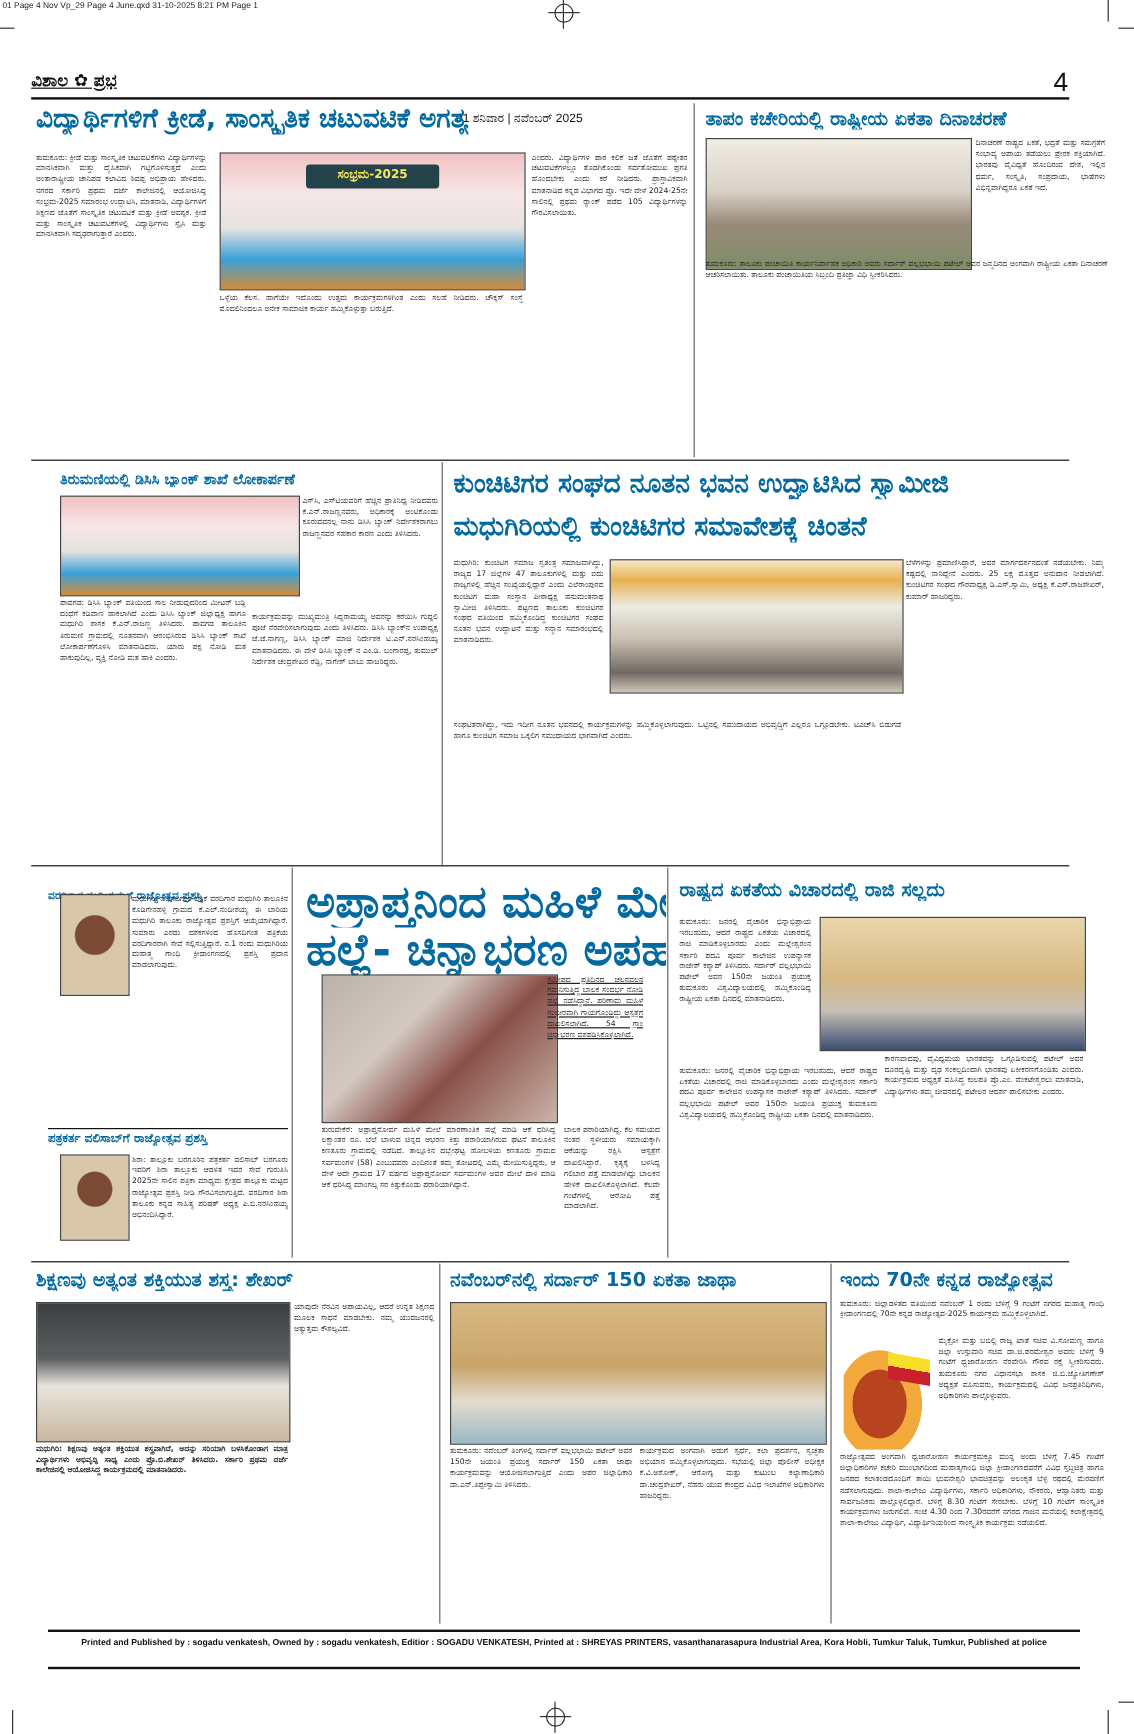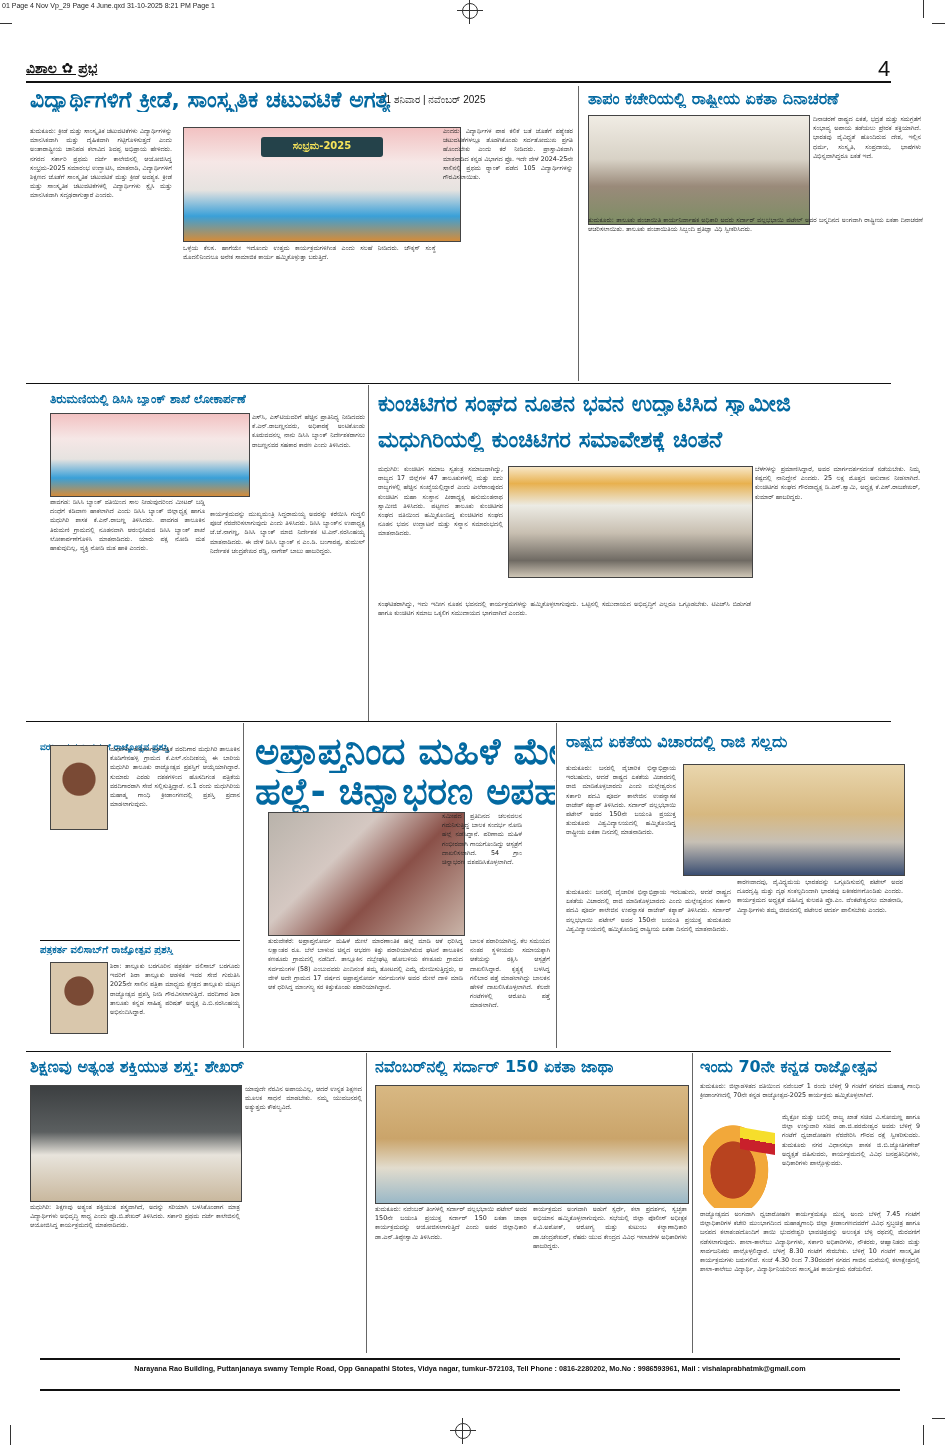--- a/index.html
+++ b/index.html
@@ -48,21 +48,21 @@
 <div class="abs crop" style="left:923px;top:1425px;width:1px;height:20px;"></div>
 <div class="abs crop" style="left:10px;top:1425px;width:1px;height:20px;"></div>
 
 <div class="abs masthead-logo">ವಿಶಾಲ ✿ ಪ್ರಭ</div>
 <div class="abs masthead-date">01 ಶನಿವಾರ | ನವೆಂಬರ್ 2025</div>
 <div class="abs page-num">4</div>
 <div class="abs rule" style="left:26px;top:81px;width:865px;height:2px;"></div>
 
 <div class="abs hl hl-l" style="left:30px;top:88px;width:545px;">ವಿದ್ಯಾರ್ಥಿಗಳಿಗೆ ಕ್ರೀಡೆ, ಸಾಂಸ್ಕೃತಿಕ ಚಟುವಟಿಕೆ ಅಗತ್ಯ</div>
 <div class="abs body" style="left:30px;top:127px;width:142px;height:250px;">ತುಮಕೂರು: ಕ್ರೀಡೆ ಮತ್ತು ಸಾಂಸ್ಕೃತಿಕ ಚಟುವಟಿಕೆಗಳು ವಿದ್ಯಾರ್ಥಿಗಳನ್ನು ಮಾನಸಿಕವಾಗಿ ಮತ್ತು ದೈಹಿಕವಾಗಿ ಗಟ್ಟಿಗೊಳಿಸುತ್ತದೆ ಎಂದು ಅಂತಾರಾಷ್ಟ್ರೀಯ ಚಾನಿಪಡ ಕಲಾವಿದ ಶಿವಪ್ಪ ಅಭಿಪ್ರಾಯ ಹೇಳಿದರು. ನಗರದ ಸರ್ಕಾರಿ ಪ್ರಥಮ ದರ್ಜೆ ಕಾಲೇಜಿನಲ್ಲಿ ಆಯೋಜಿಸಿದ್ದ ಸಂಭ್ರಮ-2025 ಸಮಾರಂಭ ಉದ್ಘಾಟಿಸಿ, ಮಾತನಾಡಿ, ವಿದ್ಯಾರ್ಥಿಗಳಿಗೆ ಶಿಕ್ಷಣದ ಜೊತೆಗೆ ಸಾಂಸ್ಕೃತಿಕ ಚಟುವಟಿಕೆ ಮತ್ತು ಕ್ರೀಡೆ ಅವಶ್ಯಕ. ಕ್ರೀಡೆ ಮತ್ತು ಸಾಂಸ್ಕೃತಿಕ ಚಟುವಟಿಕೆಗಳಲ್ಲಿ ವಿದ್ಯಾರ್ಥಿಗಳು ಸ್ಪೈಸಿ ಮತ್ತು ಮಾನಸಿಕವಾಗಿ ಸದೃಢರಾಗುತ್ತಾರೆ ಎಂದರು.</div>
-<div class="abs photo ph-stage" style="left:183px;top:127px;width:253px;height:113px;padding-left:23px;">
+<div class="abs photo ph-stage" style="left:183px;top:127px;width:253px;height:113px;">
   <div class="banner">ಸಂಭ್ರಮ-2025</div>
 </div>
 <div class="abs body" style="left:183px;top:244px;width:253px;height:133px;">ಒಳ್ಳೆಯ ಕೆಲಸ. ಹಾಗೆಯೇ ಇದೊಂದು ಉತ್ತಮ ಕಾರ್ಯಕ್ರಮಗಳಿಗಿಂತ ಎಂದು ಸಲಹೆ ನೀಡಿದರು. ಚೌಕ್ಕಸ್ ಸಂಸ್ಥೆ ಮೊದಲಿನಿಂದಲೂ ಅನೇಕ ಸಾಮಾಜಿಕ ಕಾರ್ಯ ಹಮ್ಮಿಕೊಳ್ಳುತ್ತಾ ಬರುತ್ತಿದೆ.</div>
 <div class="abs body" style="left:443px;top:127px;width:130px;height:250px;">ಎಂದರು. ವಿದ್ಯಾರ್ಥಿಗಳ ಪಾಠ ಕಲಿಕೆ ಜತೆ ಜೊತೆಗೆ ಪಠ್ಯೇತರ ಚಟುವಟಿಕೆಗಳಲ್ಲೂ ತೊಡಗಿಕೊಂಡು ಸರ್ವತೋಮುಖ ಪ್ರಗತಿ ಹೊಂದಬೇಕು ಎಂದು ಕರೆ ನೀಡಿದರು. ಪ್ರಾಸ್ತಾವಿಕವಾಗಿ ಮಾತನಾಡಿದ ಕನ್ನಡ ವಿಭಾಗದ ಪ್ರೊ. ಇದೇ ವೇಳೆ 2024-25ನೇ ಸಾಲಿನಲ್ಲಿ ಪ್ರಥಮ ರ‍್ಯಾಂಕ್ ಪಡೆದ 105 ವಿದ್ಯಾರ್ಥಿಗಳನ್ನು ಗೌರವಿಸಲಾಯಿತು.</div>
 
 <div class="abs vrule" style="left:578px;top:86px;height:295px;"></div>
 
 <div class="abs hl hl-m" style="left:588px;top:90px;width:335px;">ತಾಪಂ ಕಚೇರಿಯಲ್ಲಿ ರಾಷ್ಟ್ರೀಯ ಏಕತಾ ದಿನಾಚರಣೆ</div>
 <div class="abs photo ph-outdoor" style="left:588px;top:115px;width:220px;height:108px;"></div>
 <div class="abs body" style="left:813px;top:115px;width:108px;height:140px;">ದಿನಾಚರಣೆ ರಾಷ್ಟ್ರದ ಏಕತೆ, ಭದ್ರತೆ ಮತ್ತು ಸಮಗ್ರತೆಗೆ ಸಂಭಾವ್ಯ ಅಪಾಯ ತಡೆಯಲು ಪ್ರೇರಕ ಶಕ್ತಿಯಾಗಿದೆ. ಭಾರತವು ವೈವಿಧ್ಯತೆ ಹೊಂದಿರುವ ದೇಶ, ಇಲ್ಲಿನ ಧರ್ಮ, ಸಂಸ್ಕೃತಿ, ಸಂಪ್ರದಾಯ, ಭಾಷೆಗಳು ವಿಭಿನ್ನವಾಗಿದ್ದರೂ ಏಕತೆ ಇದೆ.</div>
@@ -93,52 +93,52 @@
 <div class="abs rule" style="left:40px;top:940px;width:200px;height:1px;"></div>
 <div class="abs hl" style="left:40px;top:944px;width:200px;font-size:10px;">ಪತ್ರಕರ್ತ ವಲಿಸಾಬ್‌ಗೆ ರಾಜ್ಯೋತ್ಸವ ಪ್ರಶಸ್ತಿ</div>
 <div class="abs photo ph-portrait" style="left:50px;top:962px;width:56px;height:70px;"></div>
 <div class="abs body" style="left:110px;top:962px;width:130px;height:78px;">ಶಿರಾ: ತಾಲ್ಲೂಕು ಬರಗೂರಿನ ಪತ್ರಕರ್ತ ವಲಿಸಾಬ್ ಬರಗೂರು ಇವರಿಗೆ ಶಿರಾ ತಾಲ್ಲೂಕು ಆಡಳಿತ ಇವರ ಸೇವೆ ಗುರುತಿಸಿ 2025ನೇ ಸಾಲಿನ ಪತ್ರಿಕಾ ಮಾಧ್ಯಮ ಕ್ಷೇತ್ರದ ತಾಲ್ಲೂಕು ಮಟ್ಟದ ರಾಜ್ಯೋತ್ಸವ ಪ್ರಶಸ್ತಿ ನೀಡಿ ಗೌರವಿಸಲಾಗುತ್ತಿದೆ. ವರದಿಗಾರ ಶಿರಾ ತಾಲೂಕು ಕನ್ನಡ ಸಾಹಿತ್ಯ ಪರಿಷತ್ ಅಧ್ಯಕ್ಷ ಪಿ.ಬಿ.ನರಸಿಂಹಯ್ಯ ಅಭಿನಂದಿಸಿದ್ದಾರೆ.</div>
 
 <div class="abs vrule" style="left:243px;top:723px;height:325px;"></div>
 
 <div class="abs hl hl-xl" style="left:255px;top:732px;width:300px;">ಅಪ್ರಾಪ್ತನಿಂದ ಮಹಿಳೆ ಮೇಲೆ</div>
 <div class="abs hl hl-xl" style="left:255px;top:772px;width:300px;">ಹಲ್ಲೆ- ಚಿನ್ನಾಭರಣ ಅಪಹರಣ</div>
 <div class="abs photo ph-ambulance" style="left:268px;top:812px;width:195px;height:122px;"></div>
-<div class="abs body" style="left:442px;top:812px;width:80px;height:122px;">ಸಮೀಪದ ಪ್ರತಿದಿನದ ಚಲನವಲನ ಗಮನಿಸುತ್ತಿದ್ದ ಬಾಲಕ ಸಂದರ್ಭ ನೋಡಿ ಹಲ್ಲೆ ನಡೆಸಿದ್ದಾನೆ. ಪರಿಣಾಮ ಮಹಿಳೆ ಗಂಭೀರವಾಗಿ ಗಾಯಗೊಂಡಿದ್ದು ಆಸ್ಪತ್ರೆಗೆ ದಾಖಲಿಸಲಾಗಿದೆ. 54 ಗ್ರಾಂ ಚಿನ್ನಾಭರಣ ವಶಪಡಿಸಿಕೊಳ್ಳಲಾಗಿದೆ.</div>
+<div class="abs body" style="left:456px;top:812px;width:80px;height:122px;text-decoration:underline;">ಸಮೀಪದ ಪ್ರತಿದಿನದ ಚಲನವಲನ ಗಮನಿಸುತ್ತಿದ್ದ ಬಾಲಕ ಸಂದರ್ಭ ನೋಡಿ ಹಲ್ಲೆ ನಡೆಸಿದ್ದಾನೆ. ಪರಿಣಾಮ ಮಹಿಳೆ ಗಂಭೀರವಾಗಿ ಗಾಯಗೊಂಡಿದ್ದು ಆಸ್ಪತ್ರೆಗೆ ದಾಖಲಿಸಲಾಗಿದೆ. 54 ಗ್ರಾಂ ಚಿನ್ನಾಭರಣ ವಶಪಡಿಸಿಕೊಳ್ಳಲಾಗಿದೆ.</div>
 <div class="abs body" style="left:268px;top:937px;width:195px;height:108px;">ತುರುವೇಕೆರೆ: ಅಪ್ರಾಪ್ತನೋರ್ವ ಮಹಿಳೆ ಮೇಲೆ ಮಾರಣಾಂತಿಕ ಹಲ್ಲೆ ಮಾಡಿ ಆಕೆ ಧರಿಸಿದ್ದ ಲಕ್ಷಾಂತರ ರೂ. ಬೆಲೆ ಬಾಳುವ ಚಿನ್ನದ ಆಭರಣ ಕಿತ್ತು ಪರಾರಿಯಾಗಿರುವ ಘಟನೆ ತಾಲೂಕಿನ ಕಣತೂರು ಗ್ರಾಮದಲ್ಲಿ ನಡೆದಿದೆ. ತಾಲ್ಲೂಕಿನ ದಬ್ಬೇಘಟ್ಟ ಹೋಬಳಿಯ ಕಣತೂರು ಗ್ರಾಮದ ಸರ್ವಮಂಗಳ (58) ಎಂಬುವವರು ಎಂದಿನಂತೆ ತಮ್ಮ ತೋಟದಲ್ಲಿ ಎಮ್ಮೆ ಮೇಯಿಸುತ್ತಿದ್ದರು, ಆ ವೇಳೆ ಅದೇ ಗ್ರಾಮದ 17 ವರ್ಷದ ಅಪ್ರಾಪ್ತನೋರ್ವ ಸರ್ವಮಂಗಳ ಅವರ ಮೇಲೆ ದಾಳಿ ಮಾಡಿ ಆಕೆ ಧರಿಸಿದ್ದ ಮಾಂಗಲ್ಯ ಸರ ಕಿತ್ತುಕೊಂಡು ಪರಾರಿಯಾಗಿದ್ದಾನೆ.</div>
 <div class="abs body" style="left:470px;top:937px;width:80px;height:108px;">ಬಾಲಕ ಪರಾರಿಯಾಗಿದ್ದ. ಕೆಲ ಸಮಯದ ನಂತರ ಸ್ಥಳೀಯರು ಸಮಾಯಕ್ಕಾಗಿ ಆಕೆಯನ್ನು ರಕ್ಷಿಸಿ ಆಸ್ಪತ್ರೆಗೆ ದಾಖಲಿಸಿದ್ದಾರೆ. ಕೃತ್ಯಕ್ಕೆ ಬಳಸಿದ್ದ ಗಲಿಬಾರ ಪತ್ತೆ ಮಾಡಲಾಗಿದ್ದು ಬಾಲಕನ ಹೇಳಿಕೆ ದಾಖಲಿಸಿಕೊಳ್ಳಲಾಗಿದೆ. ಕೆಲವೇ ಗಂಟೆಗಳಲ್ಲಿ ಆರೋಪಿ ಪತ್ತೆ ಮಾಡಲಾಗಿದೆ.</div>
 
 <div class="abs vrule" style="left:556px;top:723px;height:325px;"></div>
 
 <div class="abs hl hl-m" style="left:566px;top:733px;width:330px;">ರಾಷ್ಟ್ರದ ಏಕತೆಯ ವಿಚಾರದಲ್ಲಿ ರಾಜಿ ಸಲ್ಲದು</div>
 <div class="abs body" style="left:566px;top:764px;width:110px;height:122px;">ತುಮಕೂರು: ಜನರಲ್ಲಿ ವೈಚಾರಿಕ ಭಿನ್ನಾಭಿಪ್ರಾಯ ಇರಬಹುದು, ಆದರೆ ರಾಷ್ಟ್ರದ ಏಕತೆಯ ವಿಚಾರದಲ್ಲಿ ರಾಜಿ ಮಾಡಿಕೊಳ್ಳಬಾರದು ಎಂದು ಮಲ್ಲೇಶ್ವರಂನ ಸರ್ಕಾರಿ ಪದವಿ ಪೂರ್ವ ಕಾಲೇಜಿನ ಉಪನ್ಯಾಸಕ ರಾಜೇಶ್ ಕಶ್ಯಾಪ್ ತಿಳಿಸಿದರು. ಸರ್ದಾರ್ ವಲ್ಲಭಭಾಯಿ ಪಟೇಲ್ ಅವರ 150ನೇ ಜಯಂತಿ ಪ್ರಯುಕ್ತ ತುಮಕೂರು ವಿಶ್ವವಿದ್ಯಾಲಯದಲ್ಲಿ ಹಮ್ಮಿಕೊಂಡಿದ್ದ ರಾಷ್ಟ್ರೀಯ ಏಕತಾ ದಿನದಲ್ಲಿ ಮಾತನಾಡಿದರು.</div>
 <div class="abs photo ph-hall" style="left:683px;top:764px;width:220px;height:110px;"></div>
 <div class="abs body" style="left:566px;top:888px;width:165px;height:155px;">ತುಮಕೂರು: ಜನರಲ್ಲಿ ವೈಚಾರಿಕ ಭಿನ್ನಾಭಿಪ್ರಾಯ ಇರಬಹುದು, ಆದರೆ ರಾಷ್ಟ್ರದ ಏಕತೆಯ ವಿಚಾರದಲ್ಲಿ ರಾಜಿ ಮಾಡಿಕೊಳ್ಳಬಾರದು ಎಂದು ಮಲ್ಲೇಶ್ವರಂನ ಸರ್ಕಾರಿ ಪದವಿ ಪೂರ್ವ ಕಾಲೇಜಿನ ಉಪನ್ಯಾಸಕ ರಾಜೇಶ್ ಕಶ್ಯಾಪ್ ತಿಳಿಸಿದರು. ಸರ್ದಾರ್ ವಲ್ಲಭಭಾಯಿ ಪಟೇಲ್ ಅವರ 150ನೇ ಜಯಂತಿ ಪ್ರಯುಕ್ತ ತುಮಕೂರು ವಿಶ್ವವಿದ್ಯಾಲಯದಲ್ಲಿ ಹಮ್ಮಿಕೊಂಡಿದ್ದ ರಾಷ್ಟ್ರೀಯ ಏಕತಾ ದಿನದಲ್ಲಿ ಮಾತನಾಡಿದರು.</div>
 <div class="abs body" style="left:737px;top:878px;width:166px;height:165px;">ಕಾರಣವಾದವು, ವೈವಿಧ್ಯಮಯ ಭಾರತವನ್ನು ಒಗ್ಗೂಡಿಸುವಲ್ಲಿ ಪಟೇಲ್ ಅವರ ದೂರದೃಷ್ಟಿ ಮತ್ತು ದೃಢ ಸಂಕಲ್ಪದಿಂದಾಗಿ ಭಾರತವು ಏಕೀಕರಣಗೊಂಡಿತು ಎಂದರು. ಕಾರ್ಯಕ್ರಮದ ಅಧ್ಯಕ್ಷತೆ ವಹಿಸಿದ್ದ ಕುಲಪತಿ ಪ್ರೊ.ಎಂ. ವೆಂಕಟೇಶ್ವರಲು ಮಾತನಾಡಿ, ವಿದ್ಯಾರ್ಥಿಗಳು ತಮ್ಮ ಜೀವನದಲ್ಲಿ ಪಟೇಲರ ಆದರ್ಶ ಪಾಲಿಸಬೇಕು ಎಂದರು.</div>
 
 <div class="abs rule" style="left:26px;top:1051px;width:865px;height:1px;"></div>
 
 <div class="abs hl hl-m" style="left:30px;top:1058px;width:330px;">ಶಿಕ್ಷಣವು ಅತ್ಯಂತ ಶಕ್ತಿಯುತ ಶಸ್ತ್ರ: ಶೇಖರ್</div>
 <div class="abs photo ph-class" style="left:30px;top:1085px;width:210px;height:115px;"></div>
 <div class="abs body" style="left:245px;top:1085px;width:117px;height:200px;">ಯಾವುದೇ ನೆರವಿನ ಅಪಾಯವಿಲ್ಲ, ಆದರೆ ಉನ್ನತ ಶಿಕ್ಷಣದ ಮೂಲಕ ಸಾಧನೆ ಮಾಡಬೇಕು. ನಮ್ಮ ಯುವಜನರಲ್ಲಿ ಅತ್ಯುತ್ತಮ ಕೌಶಲ್ಯವಿದೆ.</div>
-<div class="abs body" style="left:30px;top:1203px;width:210px;height:150px;">ಮಧುಗಿರಿ: ಶಿಕ್ಷಣವು ಅತ್ಯಂತ ಶಕ್ತಿಯುತ ಶಸ್ತ್ರವಾಗಿದೆ, ಅದನ್ನು ಸರಿಯಾಗಿ ಬಳಸಿಕೊಂಡಾಗ ಮಾತ್ರ ವಿದ್ಯಾರ್ಥಿಗಳು ಅಭಿವೃದ್ಧಿ ಸಾಧ್ಯ ಎಂದು ಪ್ರೊ.ಬಿ.ಶೇಖರ್ ತಿಳಿಸಿದರು. ಸರ್ಕಾರಿ ಪ್ರಥಮ ದರ್ಜೆ ಕಾಲೇಜಿನಲ್ಲಿ ಆಯೋಜಿಸಿದ್ದ ಕಾರ್ಯಕ್ರಮದಲ್ಲಿ ಮಾತನಾಡಿದರು.</div>
+<div class="abs body" style="left:30px;top:1203px;width:210px;height:150px;font-weight:bold;">ಮಧುಗಿರಿ: ಶಿಕ್ಷಣವು ಅತ್ಯಂತ ಶಕ್ತಿಯುತ ಶಸ್ತ್ರವಾಗಿದೆ, ಅದನ್ನು ಸರಿಯಾಗಿ ಬಳಸಿಕೊಂಡಾಗ ಮಾತ್ರ ವಿದ್ಯಾರ್ಥಿಗಳು ಅಭಿವೃದ್ಧಿ ಸಾಧ್ಯ ಎಂದು ಪ್ರೊ.ಬಿ.ಶೇಖರ್ ತಿಳಿಸಿದರು. ಸರ್ಕಾರಿ ಪ್ರಥಮ ದರ್ಜೆ ಕಾಲೇಜಿನಲ್ಲಿ ಆಯೋಜಿಸಿದ್ದ ಕಾರ್ಯಕ್ರಮದಲ್ಲಿ ಮಾತನಾಡಿದರು.</div>
 
 <div class="abs vrule" style="left:366px;top:1053px;height:300px;"></div>
 
 <div class="abs hl hl-m" style="left:375px;top:1058px;width:310px;">ನವೆಂಬರ್‌ನಲ್ಲಿ ಸರ್ದಾರ್ 150 ಏಕತಾ ಜಾಥಾ</div>
 <div class="abs photo ph-meeting" style="left:375px;top:1085px;width:312px;height:117px;"></div>
 <div class="abs body" style="left:375px;top:1205px;width:152px;height:148px;">ತುಮಕೂರು: ನವೆಂಬರ್ ತಿಂಗಳಲ್ಲಿ ಸರ್ದಾರ್ ವಲ್ಲಭಭಾಯಿ ಪಟೇಲ್ ಅವರ 150ನೇ ಜಯಂತಿ ಪ್ರಯುಕ್ತ ಸರ್ದಾರ್ 150 ಏಕತಾ ಜಾಥಾ ಕಾರ್ಯಕ್ರಮವನ್ನು ಆಯೋಜಿಸಲಾಗುತ್ತಿದೆ ಎಂದು ಅಪರ ಜಿಲ್ಲಾಧಿಕಾರಿ ಡಾ.ಎನ್.ತಿಪ್ಪೇಸ್ವಾಮಿ ತಿಳಿಸಿದರು.</div>
 <div class="abs body" style="left:533px;top:1205px;width:154px;height:148px;">ಕಾರ್ಯಕ್ರಮದ ಅಂಗವಾಗಿ ಅಡುಗೆ ಸ್ಪರ್ಧೆ, ಕಲಾ ಪ್ರದರ್ಶನ, ಸ್ವಚ್ಛತಾ ಅಭಿಯಾನ ಹಮ್ಮಿಕೊಳ್ಳಲಾಗುವುದು. ಸಭೆಯಲ್ಲಿ ಜಿಲ್ಲಾ ಪೊಲೀಸ್ ಅಧೀಕ್ಷಕ ಕೆ.ವಿ.ಅಶೋಕ್, ಆರೋಗ್ಯ ಮತ್ತು ಕುಟುಂಬ ಕಲ್ಯಾಣಾಧಿಕಾರಿ ಡಾ.ಚಂದ್ರಶೇಖರ್, ನೆಹರು ಯುವ ಕೇಂದ್ರದ ವಿವಿಧ ಇಲಾಖೆಗಳ ಅಧಿಕಾರಿಗಳು ಹಾಜರಿದ್ದರು.</div>
 
 <div class="abs vrule" style="left:692px;top:1053px;height:300px;"></div>
 
 <div class="abs hl hl-m" style="left:700px;top:1058px;width:220px;">ಇಂದು 70ನೇ ಕನ್ನಡ ರಾಜ್ಯೋತ್ಸವ</div>
 <div class="abs body" style="left:700px;top:1082px;width:220px;height:28px;">ತುಮಕೂರು: ಜಿಲ್ಲಾಡಳಿತದ ವತಿಯಿಂದ ನವೆಂಬರ್ 1 ರಂದು ಬೆಳಿಗ್ಗೆ 9 ಗಂಟೆಗೆ ನಗರದ ಮಹಾತ್ಮ ಗಾಂಧಿ ಕ್ರೀಡಾಂಗಣದಲ್ಲಿ 70ನೇ ಕನ್ನಡ ರಾಜ್ಯೋತ್ಸವ-2025 ಕಾರ್ಯಕ್ರಮ ಹಮ್ಮಿಕೊಳ್ಳಲಾಗಿದೆ.</div>
 <div class="abs ph-map" style="left:703px;top:1113px;width:75px;height:95px;"></div>
 <div class="abs flag" style="left:740px;top:1130px;width:35px;height:22px;transform:skewY(10deg);"></div>
 <div class="abs body" style="left:782px;top:1113px;width:138px;height:95px;">ಮೈಕ್ರೋ ಮತ್ತು ಬಬಿಲ್ಗಿ ರಾಜ್ಯ ಖಾತೆ ಸಚಿವ ವಿ.ಸೋಮಣ್ಣ ಹಾಗೂ ಜಿಲ್ಲಾ ಉಸ್ತುವಾರಿ ಸಚಿವ ಡಾ.ಜಿ.ಪರಮೇಶ್ವರ ಅವರು ಬೆಳಿಗ್ಗೆ 9 ಗಂಟೆಗೆ ಧ್ವಜಾರೋಹಣ ನೆರವೇರಿಸಿ ಗೌರವ ರಕ್ಷೆ ಸ್ವೀಕರಿಸುವರು. ತುಮಕೂರು ನಗರ ವಿಧಾನಸಭಾ ಶಾಸಕ ಜಿ.ಬಿ.ಜ್ಯೋತಿಗಣೇಶ್ ಅಧ್ಯಕ್ಷತೆ ವಹಿಸುವರು, ಕಾರ್ಯಕ್ರಮದಲ್ಲಿ ವಿವಿಧ ಜನಪ್ರತಿನಿಧಿಗಳು, ಅಧಿಕಾರಿಗಳು ಪಾಲ್ಗೊಳ್ಳುವರು.</div>
 <div class="abs body" style="left:700px;top:1210px;width:220px;height:143px;">ರಾಜ್ಯೋತ್ಸವದ ಅಂಗವಾಗಿ ಧ್ವಜಾರೋಹಣ ಕಾರ್ಯಕ್ರಮಕ್ಕೂ ಮುನ್ನ ಅಂದು ಬೆಳಿಗ್ಗೆ 7.45 ಗಂಟೆಗೆ ಜಿಲ್ಲಾಧಿಕಾರಿಗಳ ಕಚೇರಿ ಮುಂಭಾಗದಿಂದ ಮಹಾತ್ಮಗಾಂಧಿ ಜಿಲ್ಲಾ ಕ್ರೀಡಾಂಗಣದವರೆಗೆ ವಿವಿಧ ಸ್ತಬ್ಧಚಿತ್ರ ಹಾಗೂ ಜನಪದ ಕಲಾತಂಡದೊಂದಿಗೆ ತಾಯಿ ಭುವನೇಶ್ವರಿ ಭಾವಚಿತ್ರವನ್ನು ಅಲಂಕೃತ ಬೆಳ್ಳಿ ರಥದಲ್ಲಿ ಮೆರವಣಿಗೆ ನಡೆಸಲಾಗುವುದು. ಶಾಲಾ-ಕಾಲೇಜು ವಿದ್ಯಾರ್ಥಿಗಳು, ಸರ್ಕಾರಿ ಅಧಿಕಾರಿಗಳು, ನೌಕರರು, ಆಹ್ವಾನಿತರು ಮತ್ತು ಸಾರ್ವಜನಿಕರು ಪಾಲ್ಗೊಳ್ಳಲಿದ್ದಾರೆ. ಬೆಳಿಗ್ಗೆ 8.30 ಗಂಟೆಗೆ ಸೇರಬೇಕು. ಬೆಳಿಗ್ಗೆ 10 ಗಂಟೆಗೆ ಸಾಂಸ್ಕೃತಿಕ ಕಾರ್ಯಕ್ರಮಗಳು ಜರುಗಲಿವೆ. ಸಂಜೆ 4.30 ರಿಂದ 7.30ರವರೆಗೆ ನಗರದ ಗಾಜಿನ ಮನೆಯಲ್ಲಿ ಕಲಾಕ್ಷೇತ್ರದಲ್ಲಿ ಶಾಲಾ-ಕಾಲೇಜು ವಿದ್ಯಾರ್ಥಿ, ವಿದ್ಯಾರ್ಥಿನಿಯರಿಂದ ಸಾಂಸ್ಕೃತಿಕ ಕಾರ್ಯಕ್ರಮ ನಡೆಯಲಿದೆ.</div>
 
 <div class="abs rule" style="left:40px;top:1358px;width:860px;height:2px;"></div>
 <div class="abs footer">
-  <div>Narayana Rao Building, Puttanjanaya swamy Temple Road, Opp Ganapathi Stotes, Vidya nagar, tumkur-572103, Tell Phone : 0816-2280202, Mo.No : 9986593961, Mail : vishalaprabhatmk@gmail.com</div>
+  <div>Printed and Published by : sogadu venkatesh, Owned by : sogadu venkatesh, Editior : SOGADU VENKATESH, Printed at : SHREYAS PRINTERS, vasanthanarasapura Industrial Area, Kora Hobli, Tumkur Taluk, Tumkur, Published at police</div>
 </div>
 <div class="abs rule" style="left:40px;top:1389px;width:860px;height:2px;"></div>
 
 </body></html>

